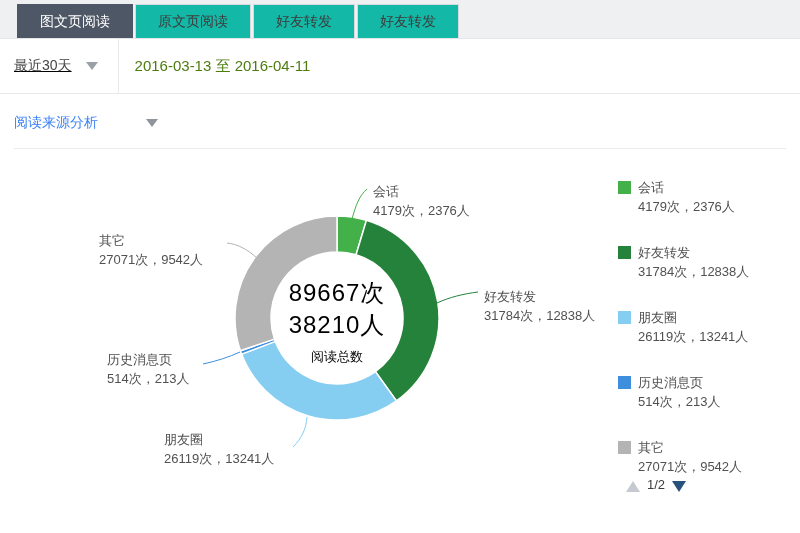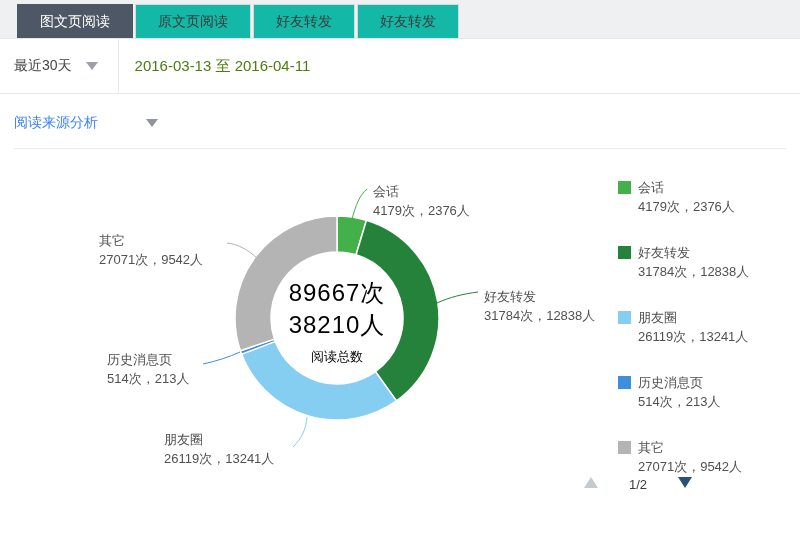--- a/index.html
+++ b/index.html
@@ -11,21 +11,21 @@
   .tabbar{height:39px;background:#eef0f2;border-bottom:1px solid #e3e5e7;
           display:flex;align-items:flex-end;padding-left:17px;box-sizing:border-box;}
   .tab{height:34px;line-height:32px;padding:0 22px;font-size:14px;color:#3c3c3c;
        background:#14b8a6;border:1px solid #d8dadd;border-bottom:none;
        margin-right:2px;box-sizing:border-box;cursor:pointer;}
   .tab.active{background:#4d5765;border-color:#4d5765;color:#ffffff;}
 
   
   .filterbar{height:54px;background:#fff;border-bottom:1px solid #e6e8ea;
              display:flex;align-items:center;}
-  .range-picker{display:flex;align-items:center;padding-left:14px;cursor:pointer;}
+  .range-picker{display:flex;align-items:center;padding-left:14px;cursor:pointer;text-decoration:underline;}
   .range-label{font-size:14px;color:#454545;}
   .dd-arrow{display:inline-block;width:0;height:0;margin-left:14px;
             border-left:6px solid transparent;border-right:6px solid transparent;
             border-top:8px solid #9aa0a6;}
   .v-sep{width:1px;align-self:stretch;background:#e8eaec;margin-left:20px;}
   .date-range{font-size:15px;color:#4d7c0f;margin-left:16px;}
 
   
   .section-head{padding:20px 14px 0;display:flex;align-items:center;}
   .section-title{font-size:14px;color:#3b82f6;}
@@ -50,21 +50,21 @@
   .co-3{left:107px;top:350px;}
   .co-4{left:99px;top:231px;}
 
   
   .legend{position:absolute;left:618px;top:179px;width:175px;}
   .legend-item{margin-bottom:29px;cursor:pointer;}
   .legend-head{display:flex;align-items:center;line-height:17px;}
   .legend-swatch{width:13px;height:13px;display:inline-block;margin-right:7px;flex:none;}
   .legend-label{font-size:13px;color:#515151;}
   .legend-value{font-size:13px;color:#515151;line-height:17px;padding-left:20px;margin-top:2px;}
-  .legend-pager{position:absolute;left:584px;top:477px;display:flex;align-items:flex-start;gap:24px;}
+  .legend-pager{position:absolute;left:626px;top:477px;display:flex;align-items:flex-end;}
   .pager-up{width:0;height:0;border-left:7px solid transparent;border-right:7px solid transparent;
             border-bottom:11px solid #c5cad0;cursor:pointer;}
   .pager-text{font-size:13px;color:#3c3c3c;margin:0 7px;}
   .pager-down{width:0;height:0;border-left:7px solid transparent;border-right:7px solid transparent;
               border-top:11px solid #28527a;cursor:pointer;}
 </style>
 </head>
 <body>
 
 <div class="page">

